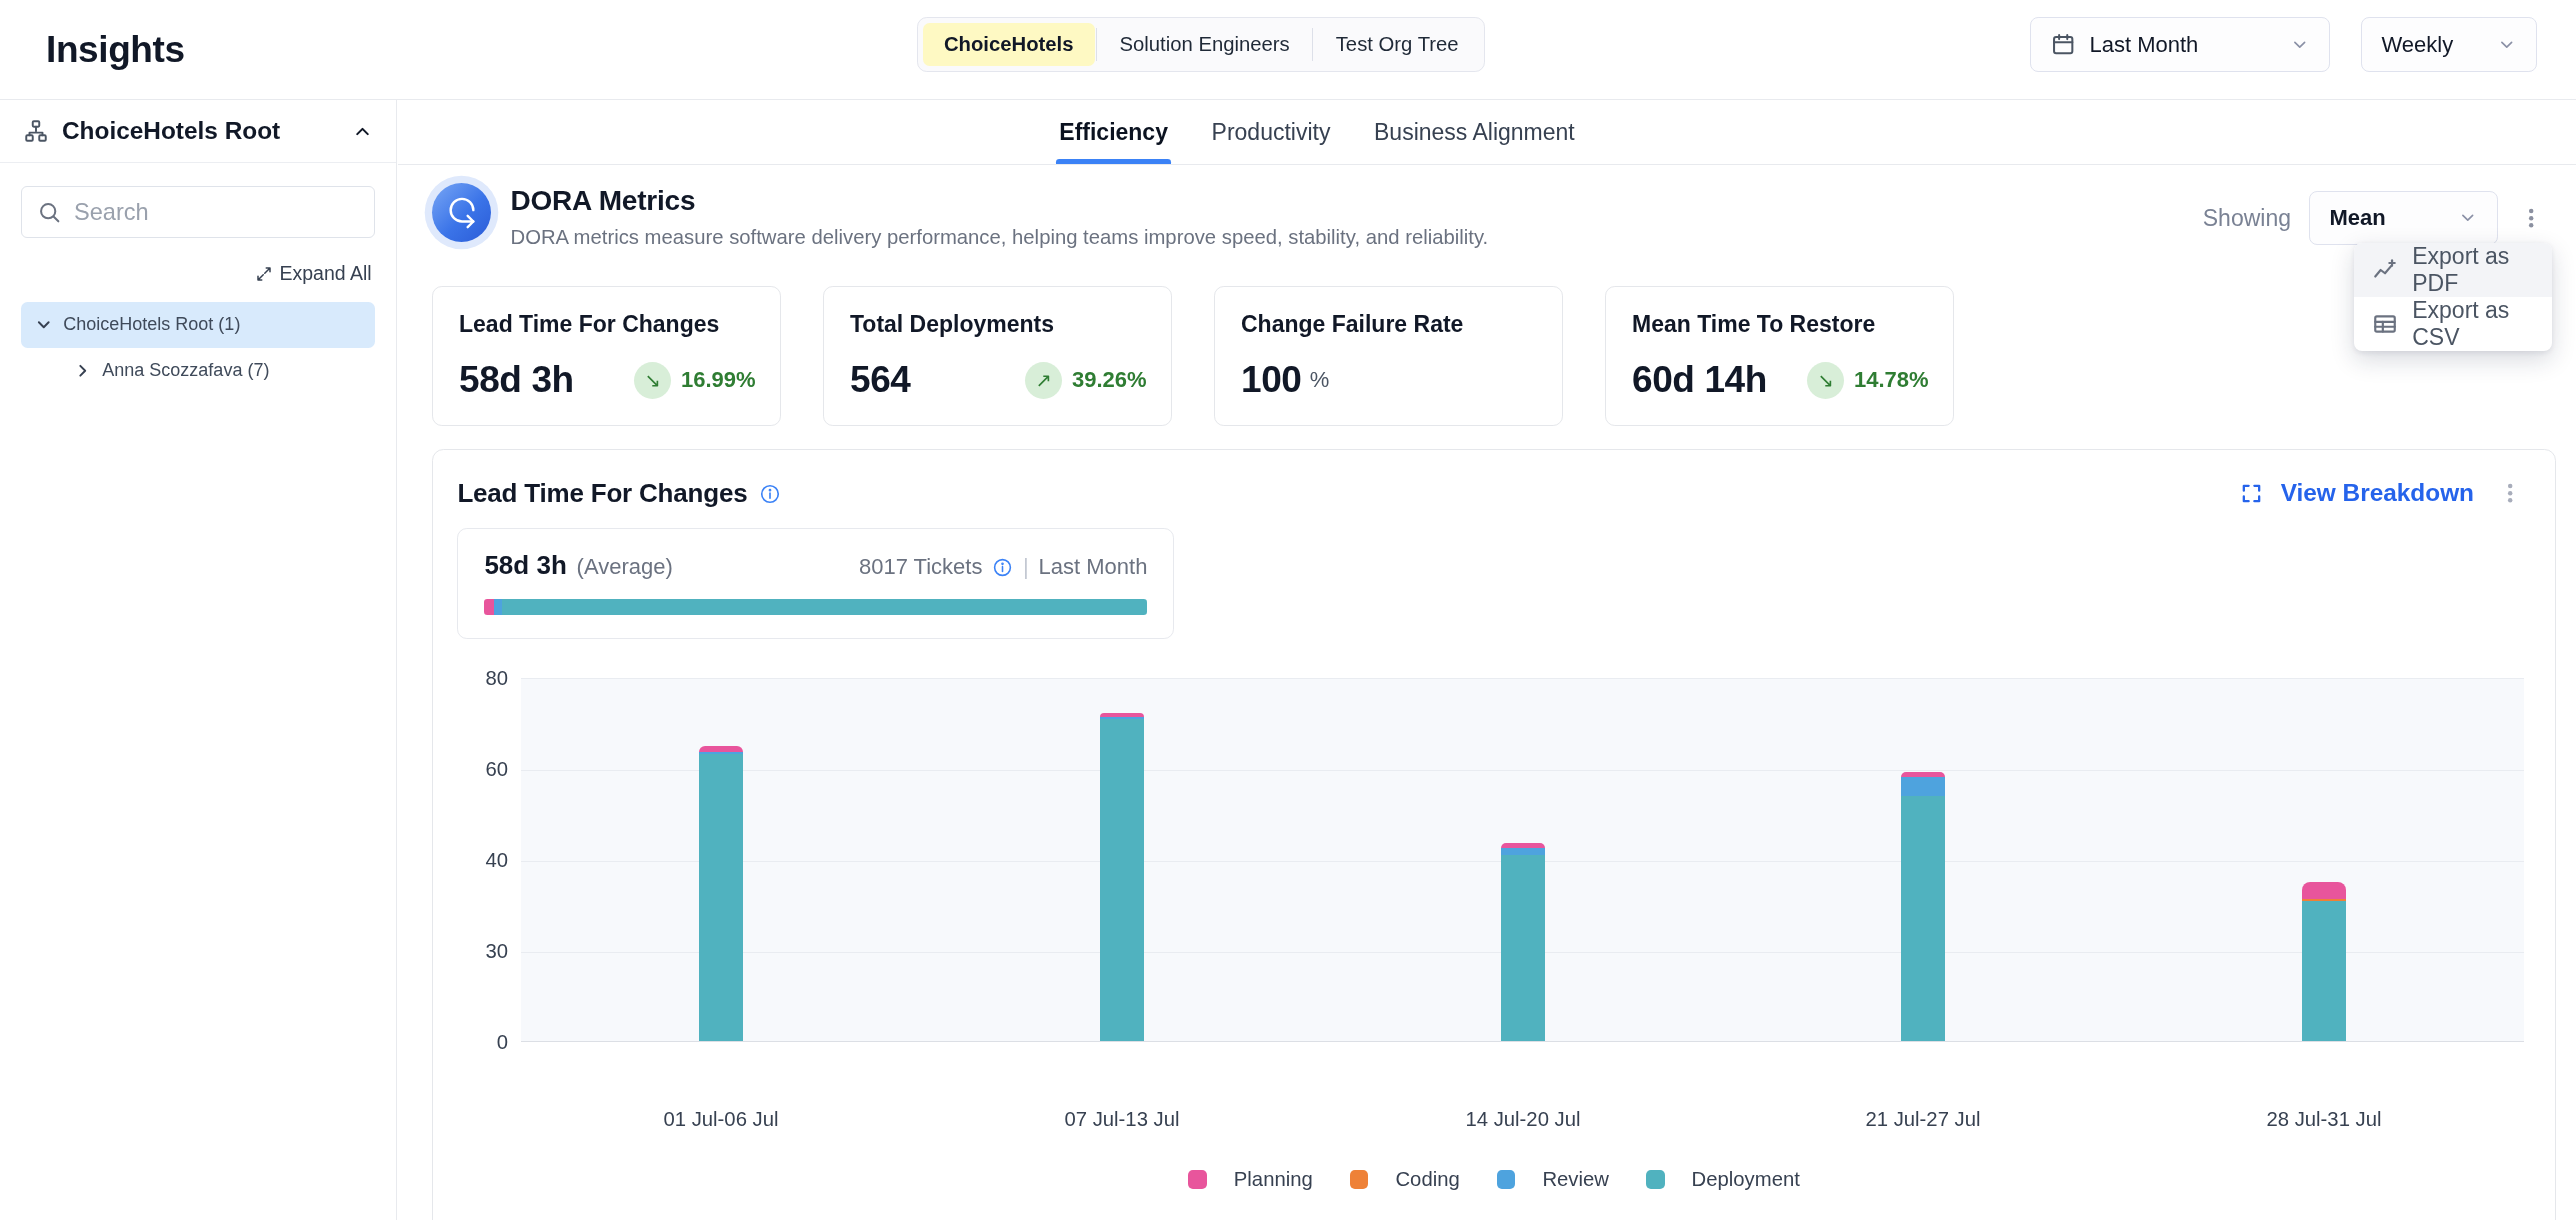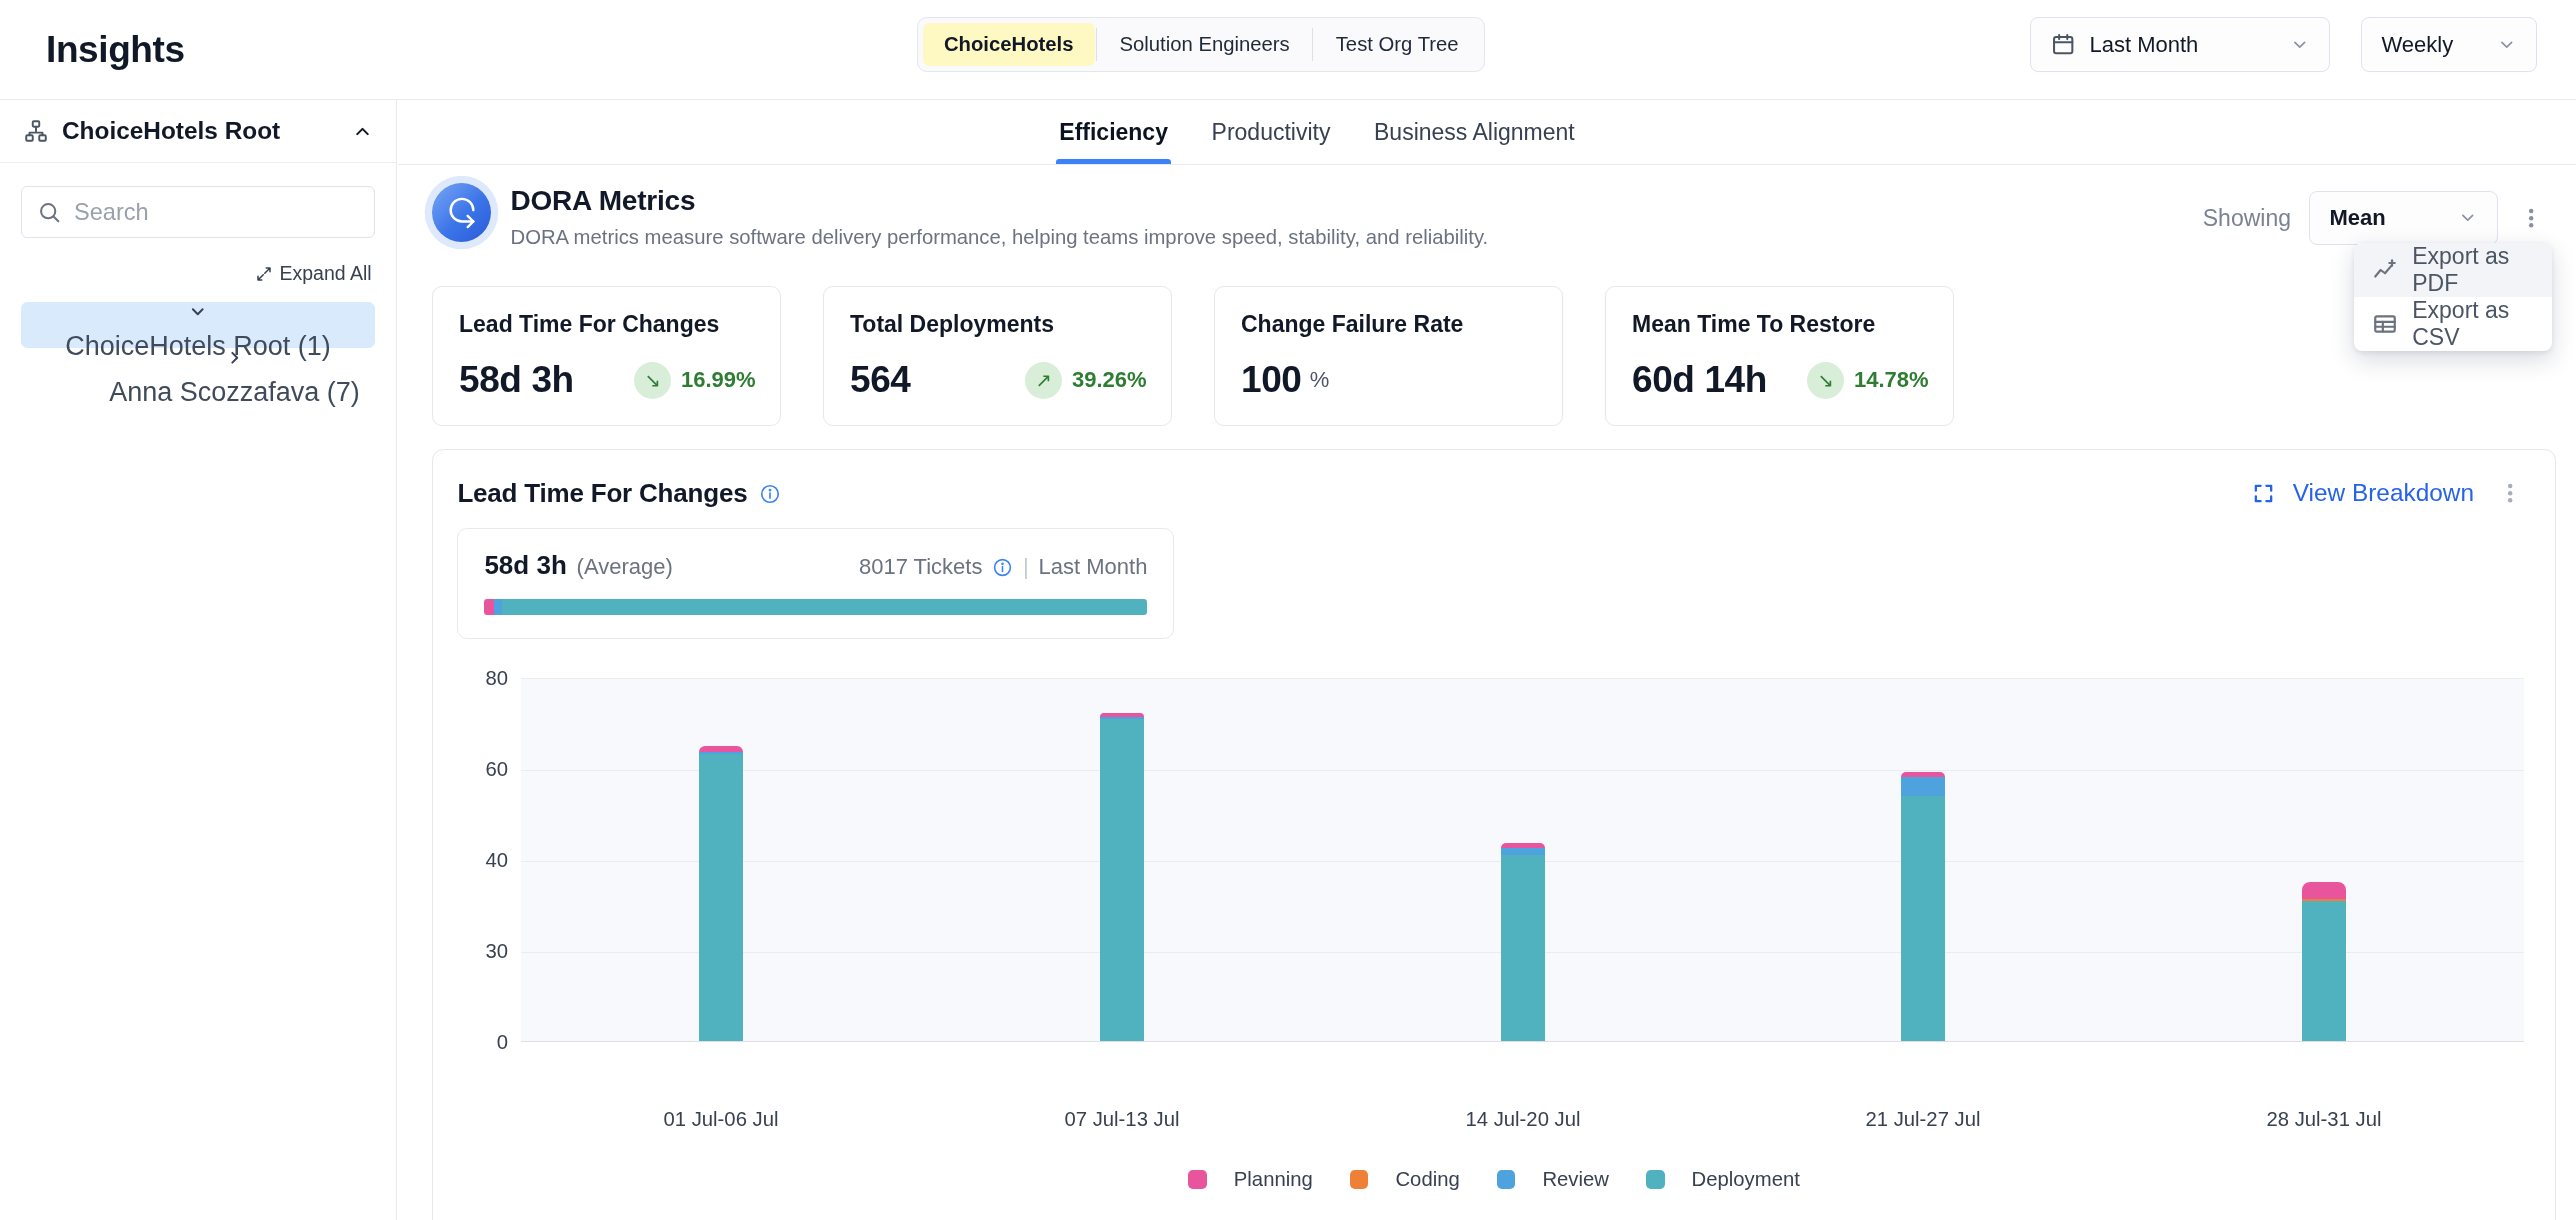--- a/index.html
+++ b/index.html
@@ -32,21 +32,21 @@
     border-bottom:0.8px solid #eceef2; font-size:24.4px; font-weight:700; }
   .sb-header .chev { margin-left:auto; color:#111827; }
   .search-box { margin:23px 21px 0 21px; height:52px; border:0.8px solid #dfe3ea; border-radius:6px;
     display:flex; align-items:center; gap:13px; padding:0 14.6px; background:#fff; }
   .search-box input { border:none; outline:none; font-size:23.6px; flex:1; min-width:0;
     font-family:inherit; color:#111827; background:transparent; }
   .search-box input::placeholder { color:#9aa1ad; }
   .expand-all { margin:24.4px 24.4px 0 0; display:flex; justify-content:flex-end; align-items:center;
     gap:6.5px; font-size:19.5px; color:#374151; cursor:default; }
   .tree { margin-top:16.3px; }
-  .tree-row { height:46px; display:flex; align-items:center; gap:9.8px; font-size:27px; color:#3f4a5a;flex-direction:column; }
+  .tree-row { height:46px; display:flex; align-items:center; gap:9.8px; font-size:18px; color:#3f4a5a; }
   .tree-row.selected { margin:0 21px; background:#d8eafc; border-radius:6.5px; padding:0 13px; }
   .tree-row.child { margin-left:73px; padding:0; }
 
   
   .main { position:absolute; left:398px; top:100px; right:0; bottom:0; background:#fff; }
   .tabbar { position:relative; height:65px; border-bottom:0.8px solid #e8eaee; }
   .tabs { position:absolute; left:658px; top:0; height:100%; display:flex; gap:37px; }
   .tab { position:relative; display:flex; align-items:center; font-size:23px; color:#374151;
     padding:0 3.3px; cursor:default; }
   .tab.active { color:#0b1220; font-weight:700; }
@@ -91,21 +91,21 @@
   .trend-pct { font-size:22px; font-weight:700; color:#2f7d33; }
 
   
   .chart-card { position:absolute; left:34px; top:284px; width:2124px; height:804px;
     border:0.8px solid #e5e7eb; border-radius:11.4px; background:#fff; }
   .chart-head { position:absolute; left:24.4px; right:29px; top:28px; display:flex; align-items:center; }
   .chart-title { font-size:26px; font-weight:700; letter-spacing:-0.2px; }
   .info-icon { color:#3b82f6; margin-left:11.4px; }
   .chart-head-right { margin-left:auto; display:flex; align-items:center; gap:21px; }
   .view-breakdown { display:flex; align-items:center; gap:18px; color:#2563eb; font-size:24.4px;
-    font-weight:400; cursor:default; }
+    font-weight:700; cursor:default; }
 
   .summary-box { position:absolute; left:24.4px; top:78px; width:717px; height:111px;
     border:0.8px solid #e7e9ee; border-radius:9.8px; padding:21px 26px 0 26px; }
   .summary-row { display:flex; align-items:baseline; }
   .summary-value { font-size:26px; font-weight:700; }
   .summary-qual { font-size:22px; color:#6b7280; margin-left:9.8px; }
   .summary-meta { margin-left:auto; display:flex; align-items:center; gap:9.8px; font-size:22px; color:#6b7280; }
   .summary-sep { color:#c3c8d2; }
   .summary-bar { margin-top:18px; height:16.3px; display:flex; border-radius:3.3px; overflow:hidden; }
   .summary-bar > div { height:100%; }

